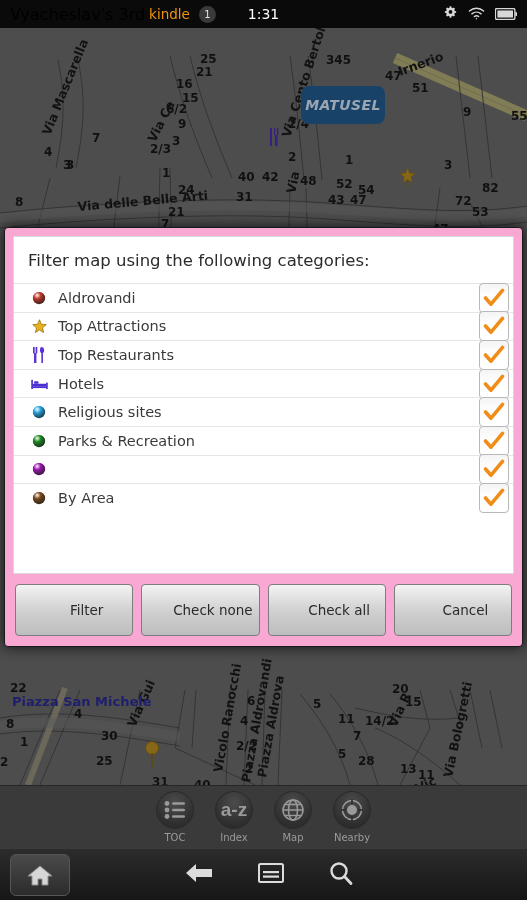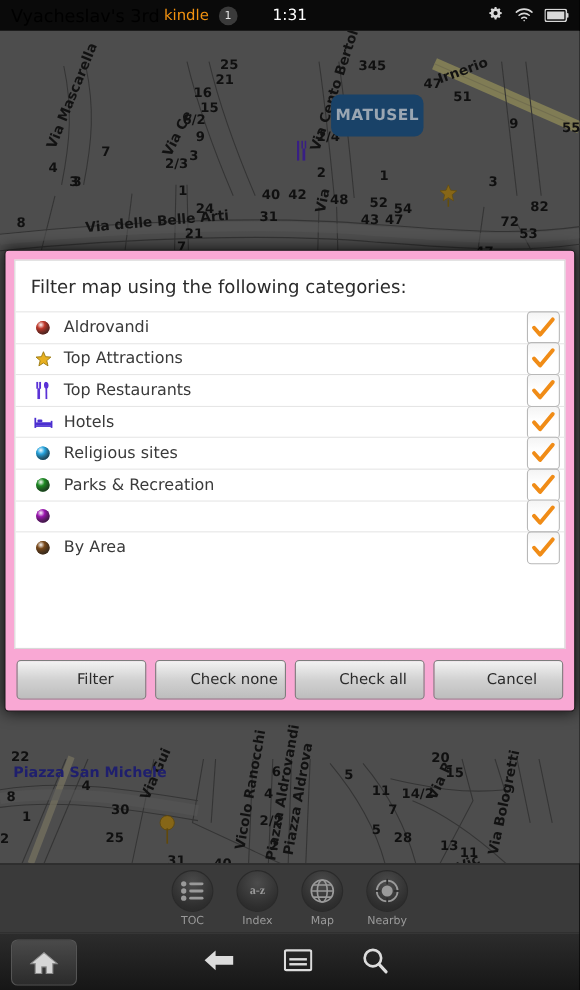--- a/index.html
+++ b/index.html
@@ -38,20 +38,21 @@
   #scrim{
     position:absolute; left:0; top:28px; width:527px; height:757px;
     background:rgba(0,0,0,0.38); pointer-events:none;
   }
 
   #matusel{
     position:absolute; left:301px; top:86px; width:84px; height:38px;
     background:#194268; border-radius:8px; display:flex; align-items:center;
     justify-content:center; color:#9aa6b2; font-size:14px; font-weight:bold;
     letter-spacing:.4px;
+    font-style:italic;
   }
 
   
   #dialog{
     position:absolute; left:4px; top:227px; width:519px; height:420px;
     background:#f9a8d4; border:1px solid #1a1a1a; border-radius:4px;
     box-shadow:0 0 14px rgba(0,0,0,.8);
     padding:8px; display:flex; flex-direction:column;
   }
   #dialog-panel{
@@ -73,21 +74,21 @@
     width:30px; height:30px; border:1px solid #b8b8b8; border-radius:4px;
     background:linear-gradient(#f4f4f4,#ffffff 45%,#ffffff);
     display:flex; align-items:center; justify-content:center;
   }
   .cat-check svg{ display:block; }
 
   #dialog-buttons{
     display:flex; gap:8px; padding:10px 2px 2px 2px; flex:0 0 auto;
   }
   .dlg-btn{
-    flex:1 1 0; height:36px; border:1px solid #7d7d7d; border-radius:4px;
+    flex:1 1 0; height:52px; border:1px solid #7d7d7d; border-radius:4px;
     background:linear-gradient(#f3f3f3,#d0d0d0 52%,#bdbdbd);
     font-size:13.5px; color:#2a2a2a; display:flex; align-items:center;
     justify-content:center; font-family:inherit;padding-left:25px;
   }
 
   
   #apptoolbar{
     position:absolute; left:0; top:785px; width:527px; height:63px;
     background:#3a3a3a; border-top:1px solid #262626;
     display:flex; align-items:flex-start; justify-content:center; gap:4px;
@@ -495,21 +496,21 @@
             <circle cx="3" cy="10" r="2.4" fill="#9a9a9a"></circle>
             <rect x="8" y="8.7" width="13" height="2.6" rx="1.3" fill="#9a9a9a"></rect>
             <circle cx="3" cy="16.5" r="2.4" fill="#9a9a9a"></circle>
             <rect x="8" y="15.2" width="13" height="2.6" rx="1.3" fill="#9a9a9a"></rect>
           </svg>
         </div>
         <div class="tb-label">TOC</div>
       </div>
       <div class="tb-item">
         <div class="tb-circle">
-          <span style="font-size:11px;color:#9a9a9a;font-weight:bold;font-family:Liberation Serif, serif;">a-z</span>
+          <span style="font-size:19px;color:#9a9a9a;font-weight:bold;font-family:Liberation Sans, sans-serif;">a-z</span>
         </div>
         <div class="tb-label">Index</div>
       </div>
       <div class="tb-item">
         <div class="tb-circle">
           <svg width="24" height="24" viewBox="0 0 24 24" fill="none" stroke="#9a9a9a" stroke-width="1.5">
             <circle cx="12" cy="12" r="10"></circle>
             <ellipse cx="12" cy="12" rx="4.5" ry="10"></ellipse>
             <line x1="2" y1="12" x2="22" y2="12"></line>
             <line x1="4" y1="6.5" x2="20" y2="6.5"></line>

